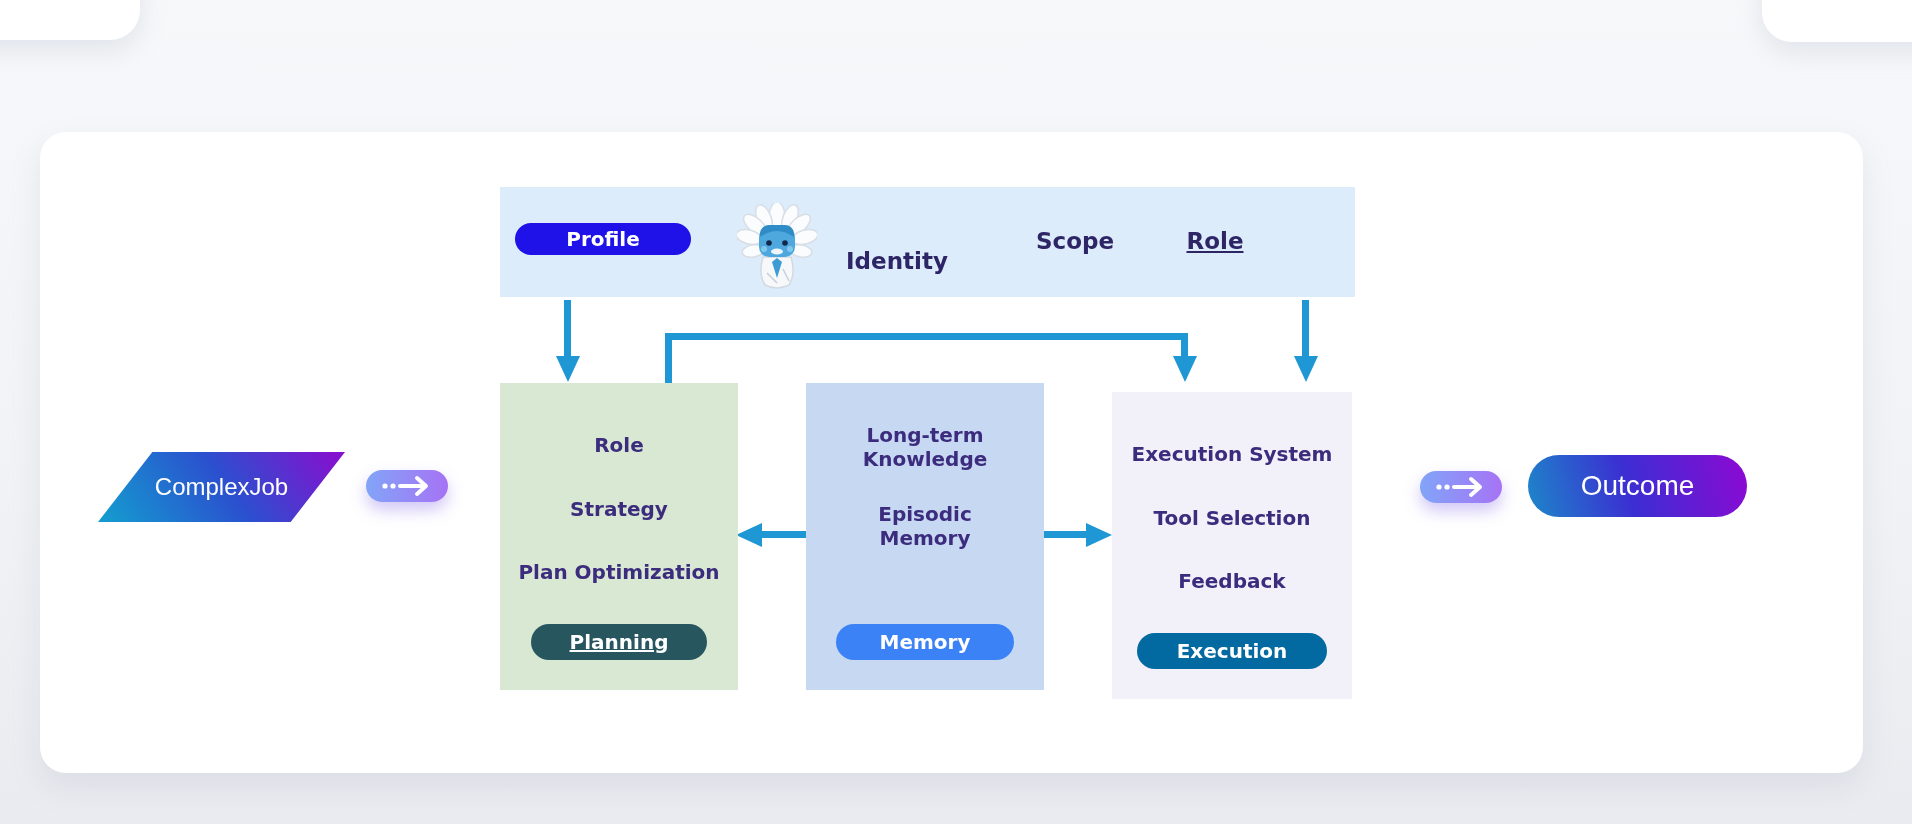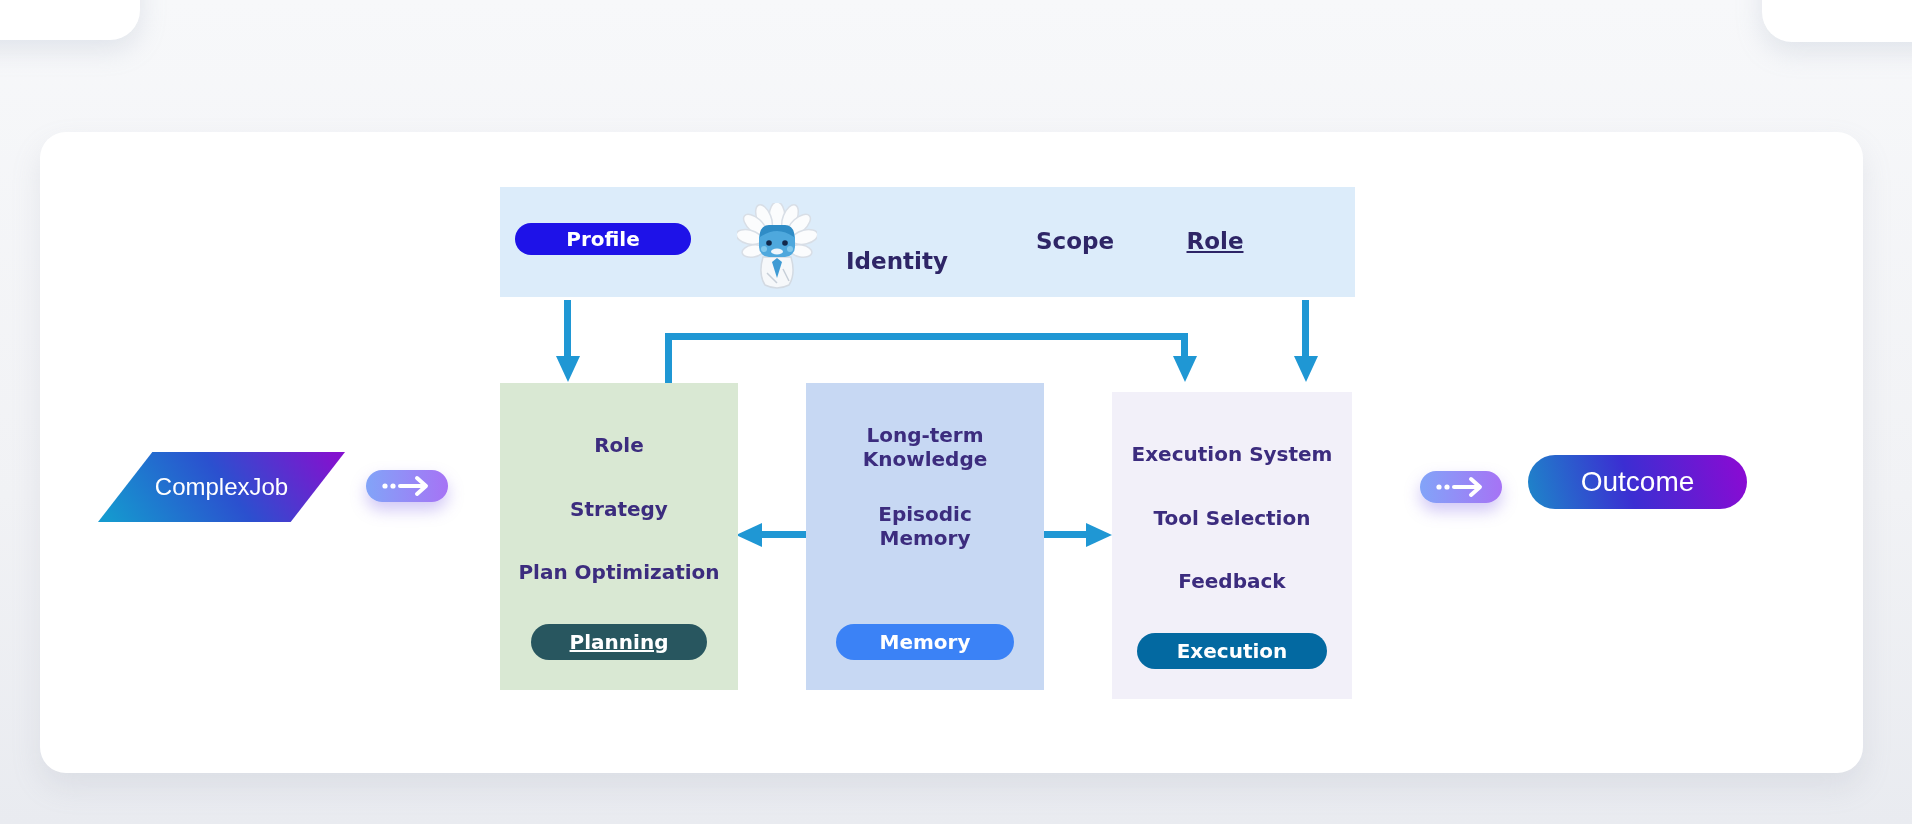--- a/index.html
+++ b/index.html
@@ -82,21 +82,21 @@
   }
   .arrow-pill{
     position:absolute;width:82px;height:32px;border-radius:16px;
     background:linear-gradient(90deg,#82a4f8,#a673f5);
     box-shadow:0 8px 16px rgba(122,94,230,.35);
     display:flex;align-items:center;justify-content:center;
   }
   #arrow-pill-left{left:366px;top:470px;}
   #arrow-pill-right{left:1420px;top:471px;}
   .outcome{
-    position:absolute;left:1528px;top:455px;width:219px;height:54px;border-radius:31px;
+    position:absolute;left:1528px;top:455px;width:219px;height:62px;border-radius:31px;
     background:linear-gradient(75deg,#1d87c9 0%,#3b2ed2 46%,#8e09d3 100%);
     display:flex;align-items:center;justify-content:center;
     color:#fff;font-family:"Liberation Sans",sans-serif;font-size:28px;
   }
 </style>
 </head>
 <body>
 
 <div id="stage">
 

